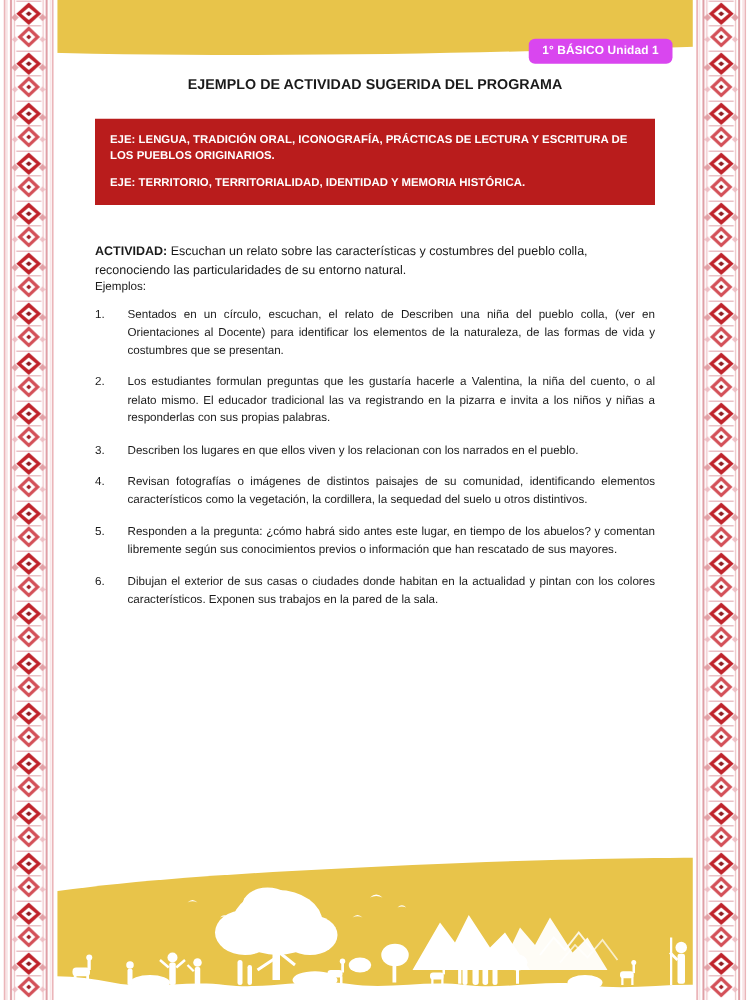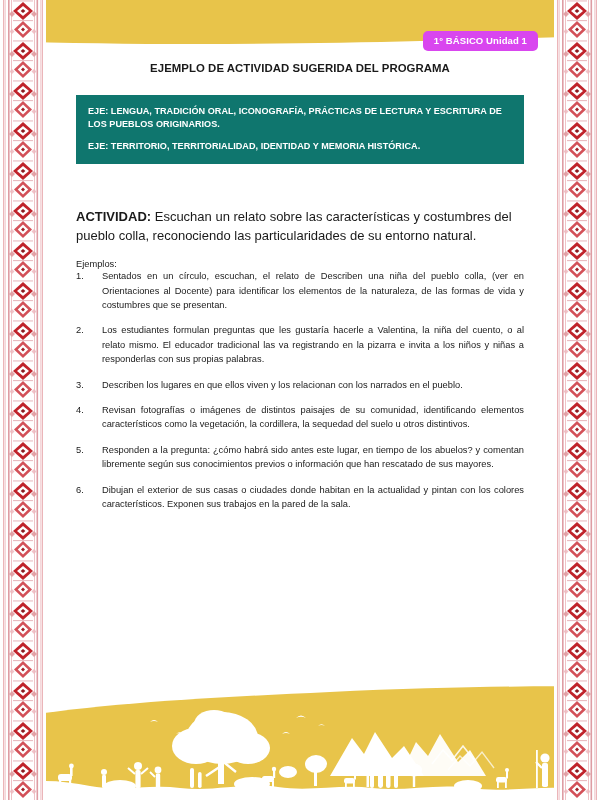--- a/index.html
+++ b/index.html
@@ -91,45 +91,45 @@
   .doc-title {
     text-align: center;
     font-size: 11.4px;
     font-weight: bold;
     color: #1a1a1a;
     letter-spacing: 0.05px;
     margin-bottom: 21px;
   }
 
   .eje-box {
-    background: #0f766e;
+    background: #b91c1c;
     color: #ffffff;
     padding: 10px 12px 11px 12px;
-    margin-bottom: 43px;
+    margin-bottom: 30px;
   }
   .eje-line {
     font-size: 9.1px;
     font-weight: bold;
     line-height: 1.42;
     letter-spacing: 0.02px;
   }
   .eje-line + .eje-line { margin-top: 9px; }
 
   .activity-para {
-    font-size: 13px;
+    font-size: 10px;
     line-height: 1.52;
     color: #1a1a1a;
-    margin-bottom: 13px;
     text-align: left;
   }
   .activity-para b { font-weight: bold; }
 
   .examples-label {
     font-size: 9.3px;
     color: #1a1a1a;
+    margin-bottom: 10px;
   }
 
   .steps { list-style: none; }
 
   .step {
     display: flex;
     font-size: 9.3px;
     line-height: 1.55;
     color: #1a1a1a;
     margin-bottom: 11px;

